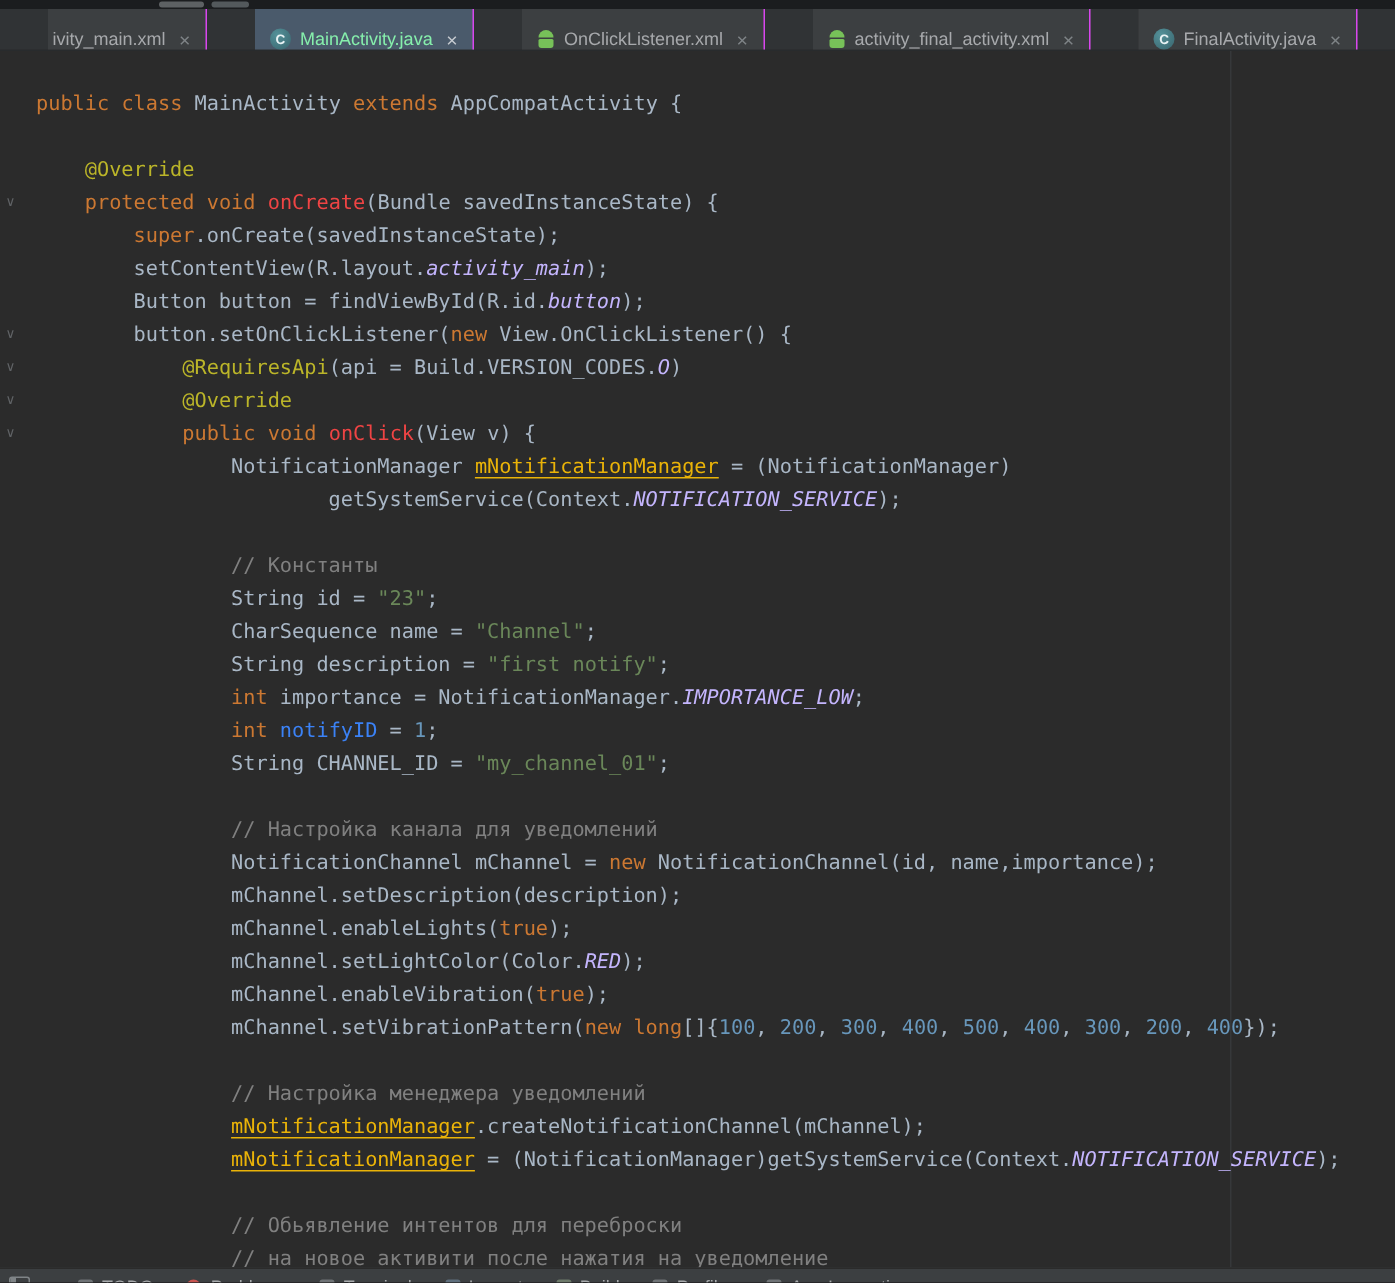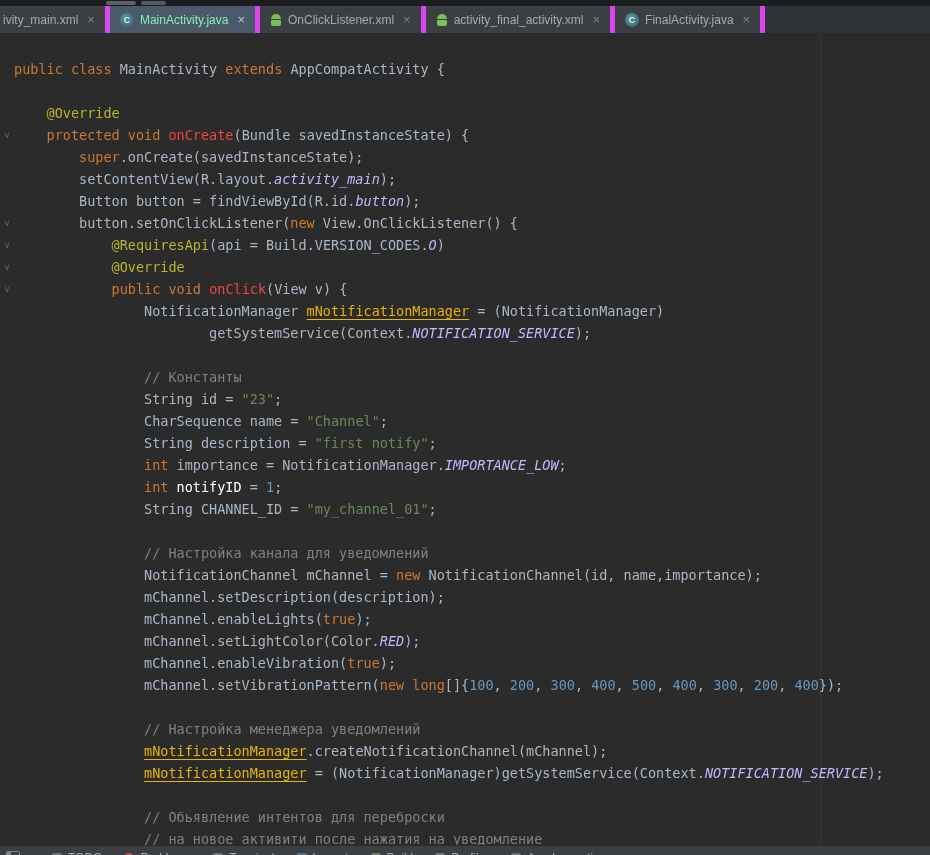--- a/index.html
+++ b/index.html
@@ -8,57 +8,57 @@
 
   
   .top-strip{position:absolute;top:0;left:0;right:0;height:6px;background:#1b1d1f;}
   .toolbar-stub{position:absolute;top:1px;height:4px;border-radius:2px;background:#5d6163;}
   .stub1{left:106px;width:30px;}
   .stub2{left:141px;width:25px;background:#53595c;}
 
   
   .tab-bar{position:absolute;top:6px;left:0;right:0;height:28px;background:#303335;
            display:flex;align-items:stretch;border-bottom:1px solid #282b2d;box-sizing:border-box;}
-  .tab{display:flex;align-items:center;gap:6px;padding:0 10px;background:#3c3f41;
-       border-right:5px solid #d946ef;cursor:default;}
+  .tab{display:flex;align-items:flex-end;gap:6px;padding:0 10px;background:#3c3f41;
+       border-right:1px solid #d946ef;cursor:default;margin-left:32px;}
   .tab.cut{padding-left:3px;}
   .tab.selected{background:#4a5a6b;}
   .tab-label{font-size:12px;color:#a7a9ac;white-space:nowrap;}
   .tab.selected .tab-label{color:#86efac;}
   .tab-close{font-size:13px;line-height:13px;color:#7f8487;margin-left:3px;}
   .tab.selected .tab-close{color:#c6cbd0;}
 
   .icon-class{display:inline-block;width:14px;height:14px;border-radius:50%;
               background:radial-gradient(circle at 35% 30%, #549199, #39656e);
               color:#e8f2f4;font-size:9px;font-weight:bold;line-height:14px;text-align:center;}
   .icon-android{display:inline-flex;flex-direction:column;align-items:center;width:12px;height:14px;justify-content:center;}
   .icon-android .a-head{width:10px;height:5px;background:#77c159;border-radius:5px 5px 0 0;margin-bottom:1px;}
   .icon-android .a-body{width:10px;height:6px;background:#77c159;border-radius:1px 1px 2px 2px;}
 
   
   .editor{position:absolute;top:34px;left:0;right:0;height:811px;background:#2b2b2b;overflow:hidden;}
   .margin-guide{position:absolute;left:820px;top:0;bottom:0;width:1px;background:#36383a;}
-  .code-area{position:absolute;left:0;top:0;right:0;padding:24px 0 0 14px;
+  .code-area{position:absolute;left:0;top:0;right:0;padding:24px 0 0 24px;
              font-family:"DejaVu Sans Mono","Liberation Mono",monospace;
              font-size:13.5px;line-height:22px;white-space:pre;}
   .code-line{height:22px;}
   .fold-marker{position:absolute;left:1px;width:12px;height:14px;color:#606366;
                font-size:9px;line-height:14px;text-align:center;cursor:pointer;
                font-family:"DejaVu Sans",sans-serif;}
 
   .tk-kw{color:#cc7832;}
   .tk-ann{color:#bbb529;}
   .tk-str{color:#6a8759;}
   .tk-num{color:#6897bb;}
   .tk-cmt{color:#808080;}
   .tk-con{color:#c4b5fd;font-style:italic;}
   .tk-mth{color:#ef4444;}
   .tk-pln{color:#a9b7c6;}
   .tk-vu{color:#eab308;text-decoration:underline;text-underline-offset:3px;}
-  .tk-gry{color:#ffffff;}
+  .tk-gry{color:#3b82f6;}
 
   
   .status-bar{position:absolute;top:845px;left:0;right:0;height:24px;background:#3c3f41;
               border-top:1px solid #2b2b2b;display:flex;align-items:center;gap:22px;
               padding-left:6px;box-sizing:border-box;}
   .tw-icon{width:12px;height:12px;border:1px solid #7f8487;border-radius:2px;margin-right:10px;
            background:linear-gradient(to right,#7f8487 4px,transparent 4px);}
   .status-item{display:flex;align-items:center;gap:6px;font-size:12px;color:#a8abad;white-space:nowrap;}
   .st-icon{width:10px;height:10px;border-radius:2px;background:#6f7376;}
   .st-icon.problems-icon{border-radius:50%;background:#c75450;}

